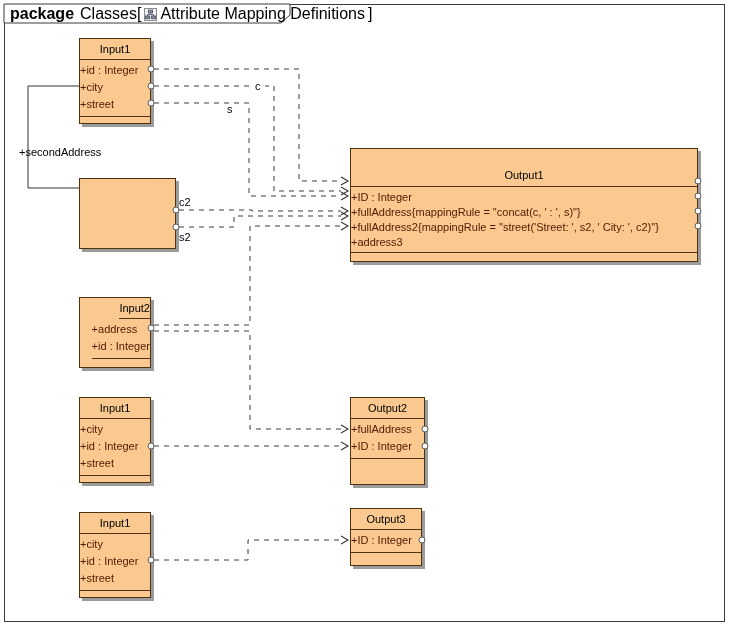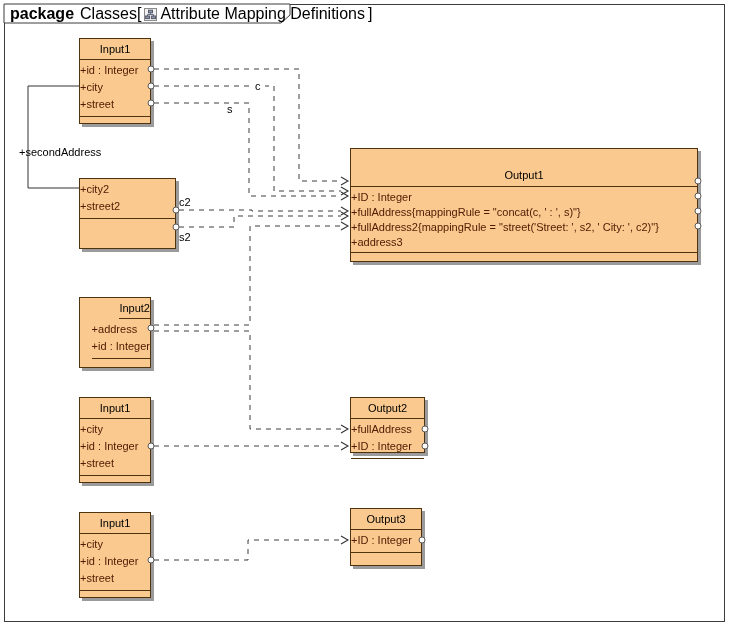--- a/index.html
+++ b/index.html
@@ -105,24 +105,20 @@
     <div class="uml-title">Input1</div>
     <div class="uml-attrs">
       <div class="uml-attr">+id : Integer</div>
       <div class="uml-attr">+city</div>
       <div class="uml-attr">+street</div>
     </div>
     <div class="uml-empty"></div>
   </div>
 
   <div class="uml-class" style="left:79px;top:178px;width:97px;height:71px;">
-    <div class="uml-attrs">
-      <div class="uml-attr">+city2</div>
-      <div class="uml-attr">+street2</div>
-    </div>
     <div class="uml-empty"></div>
   </div>
 
   <div class="uml-class" style="left:79px;top:297px;width:72px;height:71px;align-items:flex-end;">
     <div class="uml-title">Input2</div>
     <div class="uml-attrs">
       <div class="uml-attr">+address</div>
       <div class="uml-attr">+id : Integer</div>
     </div>
     <div class="uml-empty"></div>
@@ -152,21 +148,21 @@
     <div class="uml-title t21">Output1</div>
     <div class="uml-attrs p3">
       <div class="uml-attr sm">+ID : Integer</div>
       <div class="uml-attr sm">+fullAddress{mappingRule = "concat(c, ' : ', s)"}</div>
       <div class="uml-attr sm">+fullAddress2{mappingRule = "street('Street: ', s2, ' City: ', c2)"}</div>
       <div class="uml-attr sm">+address3</div>
     </div>
     <div class="uml-empty"></div>
   </div>
 
-  <div class="uml-class" style="left:350px;top:397px;width:75px;height:56px;">
+  <div class="uml-class" style="left:350px;top:397px;width:75px;height:88px;">
     <div class="uml-title">Output2</div>
     <div class="uml-attrs">
       <div class="uml-attr">+fullAddress</div>
       <div class="uml-attr">+ID : Integer</div>
     </div>
     <div class="uml-empty"></div>
   </div>
 
   <div class="uml-class" style="left:350px;top:508px;width:72px;height:58px;">
     <div class="uml-title">Output3</div>

